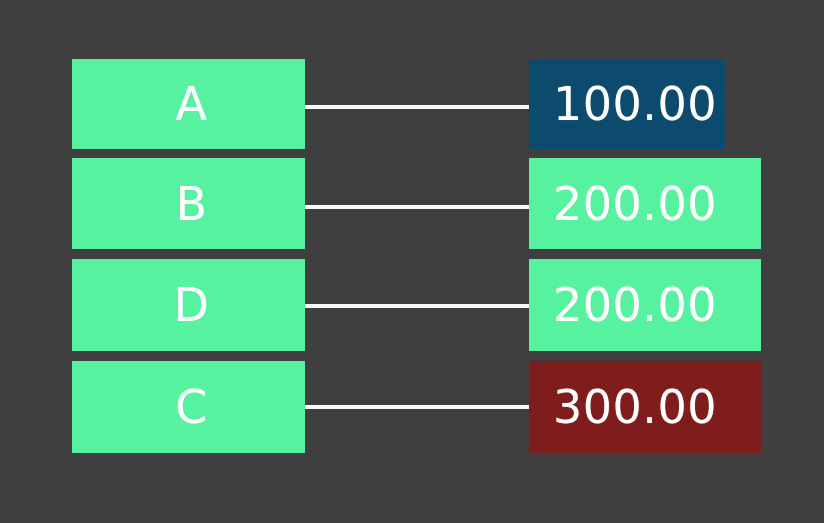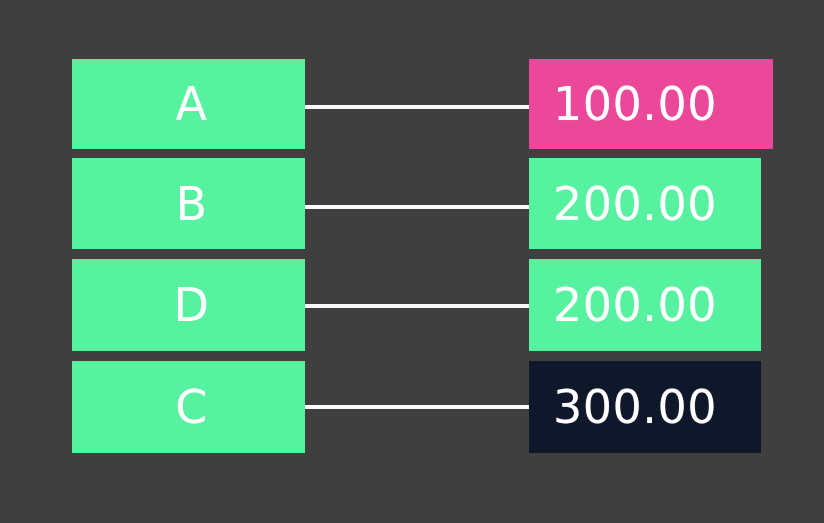--- a/index.html
+++ b/index.html
@@ -67,26 +67,26 @@
   <div class="node node-source" style="left: 72px; top: 158px; width: 233px; height: 91px; background: rgb(87, 242, 160);">
     <span class="node-label" style="color: rgb(255, 255, 255);">B</span>
   </div>
   <div class="node node-source" style="left: 72px; top: 259px; width: 233px; height: 92px; background: rgb(87, 242, 160);">
     <span class="node-label" style="color: rgb(255, 255, 255);">D</span>
   </div>
   <div class="node node-source" style="left: 72px; top: 361px; width: 233px; height: 92px; background: rgb(87, 242, 160);">
     <span class="node-label" style="color: rgb(255, 255, 255);">C</span>
   </div>
 
-  <div class="node node-target" style="left: 529px; top: 59px; width: 244px; height: 90px; background: #ec4899;">
+  <div class="node node-target" style="left: 529px; top: 59px; width: 196px; height: 90px; background: #0c4a6e;">
     <span class="node-label" style="color: rgb(255, 255, 255);">100.00</span>
   </div>
   <div class="node node-target" style="left: 529px; top: 158px; width: 232px; height: 91px; background: rgb(87, 242, 160);">
     <span class="node-label" style="color: rgb(255, 255, 255);">200.00</span>
   </div>
   <div class="node node-target" style="left: 529px; top: 259px; width: 232px; height: 92px; background: rgb(87, 242, 160);">
     <span class="node-label" style="color: rgb(255, 255, 255);">200.00</span>
   </div>
-  <div class="node node-target" style="left: 529px; top: 361px; width: 232px; height: 92px; background: #0f172a;">
+  <div class="node node-target" style="left: 529px; top: 361px; width: 232px; height: 92px; background: #7f1d1d;">
     <span class="node-label" style="color: rgb(255, 255, 255);">300.00</span>
   </div>
 
 </div>
 
 </body></html>

